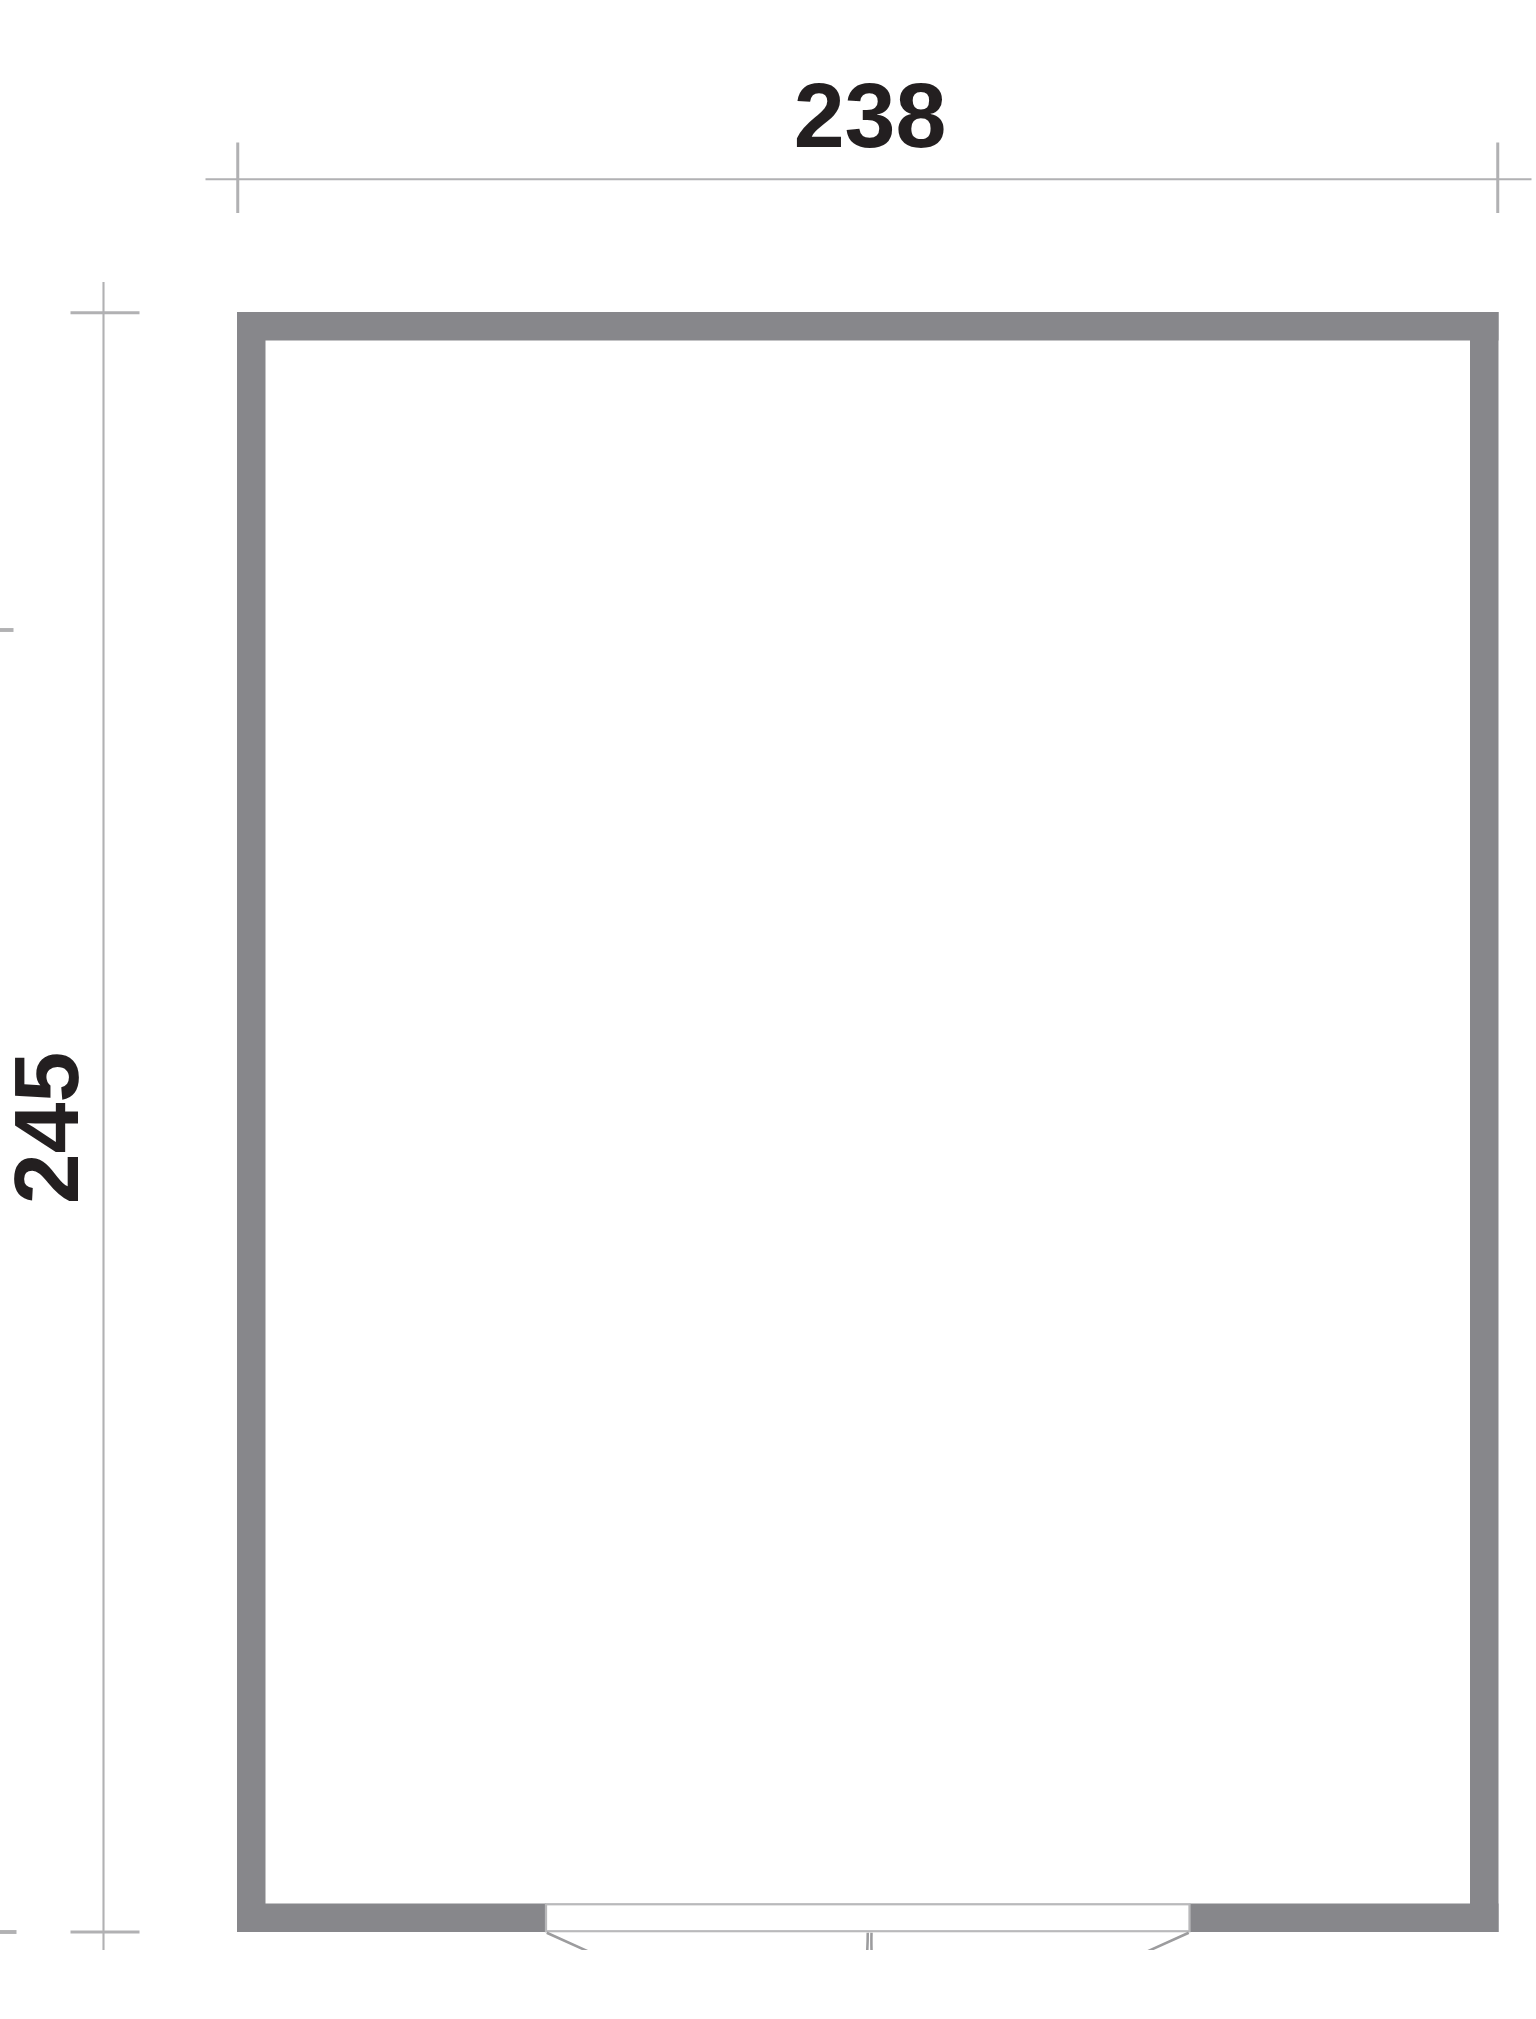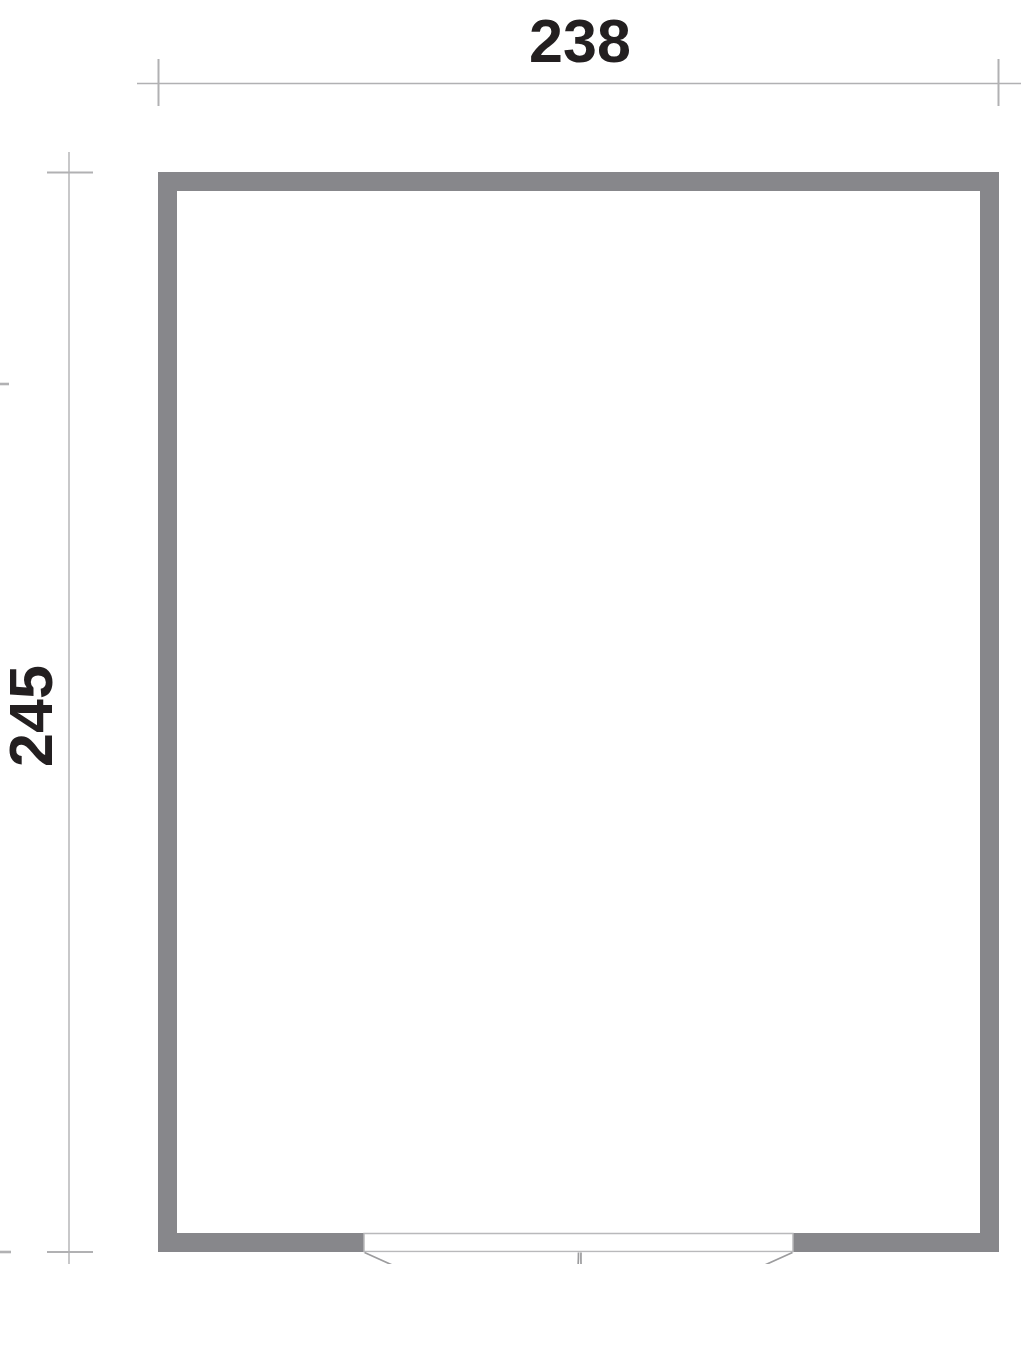--- a/index.html
+++ b/index.html
@@ -11,20 +11,21 @@
     --threshold-border:#b9b9bb;
     --floor-fill:#ffffff;
   }
   html,body{margin:0;padding:0;background:var(--background);}
   .stage{
     position:relative;
     width:1024px;height:1264px;
     background:var(--background);
     overflow:hidden;
     font-family:"Liberation Sans", sans-serif;
+    margin-top:36px;
   }
   svg{display:block;}
   .dim-line{stroke:var(--dimension-line);stroke-width:1.4;fill:none;}
   .dim-tick{stroke:var(--dimension-line);stroke-width:2;fill:none;}
   .edge-tick{stroke:var(--dimension-line);stroke-width:2.6;fill:none;}
   .dim-label{
     fill:var(--label-text);
     font-family:"Liberation Sans", sans-serif;
     font-weight:bold;
     font-size:61px;

